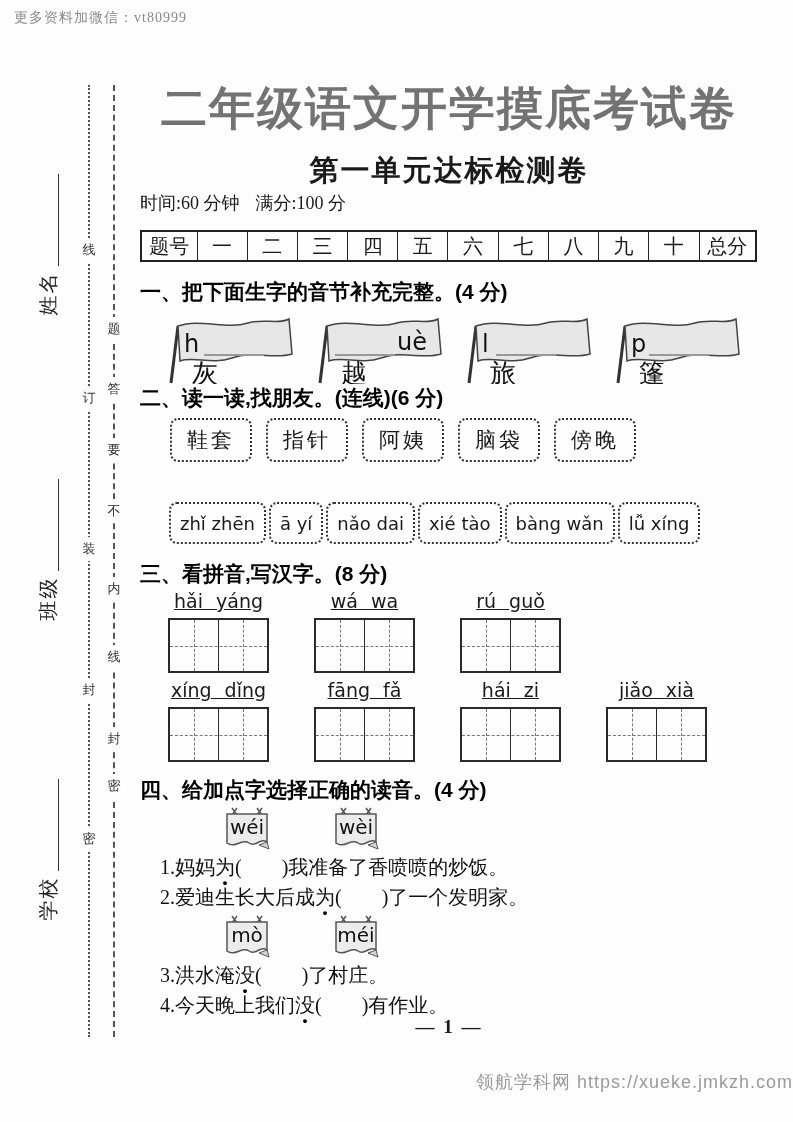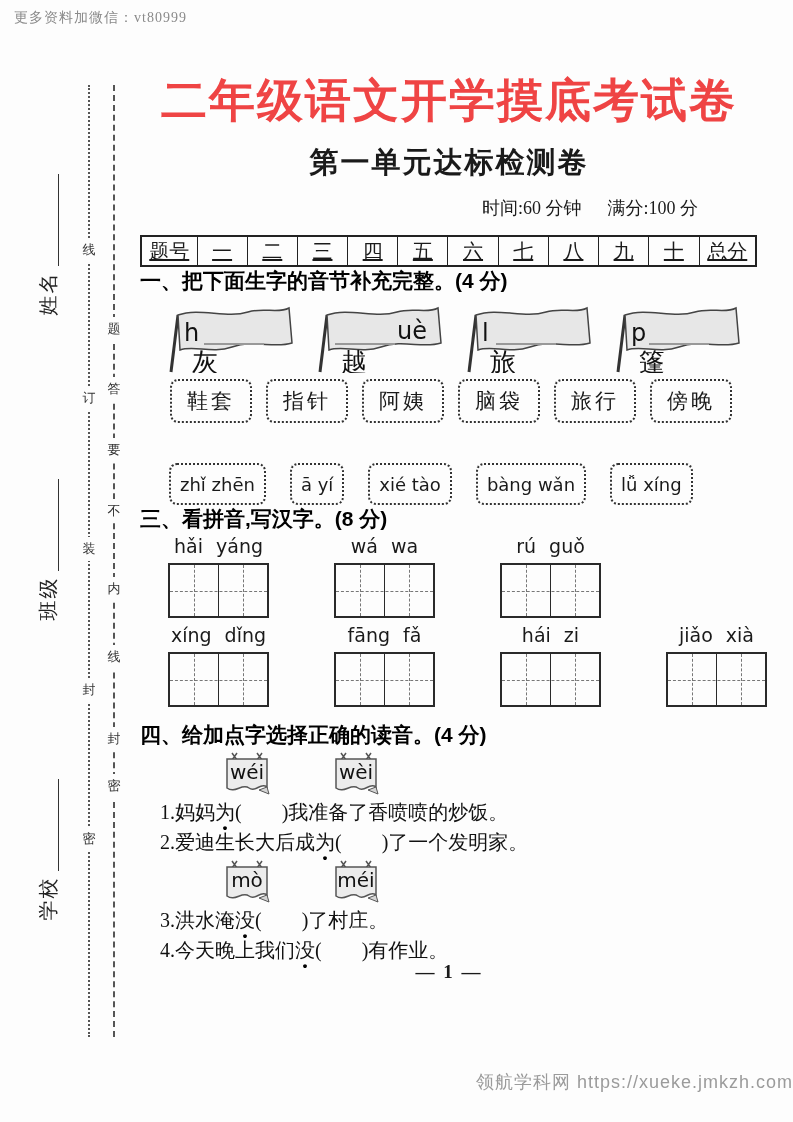--- a/index.html
+++ b/index.html
@@ -11,44 +11,44 @@
   
   .vline { position:absolute; top:85px; height:952px; width:0; }
   .vline.dotted { left:88px; border-left:2px dotted #555; }
   .vline.dashed { left:113px; border-left:2px dashed #555; }
   .mline-char { position:absolute; width:18px; text-align:center; font:13px "Liberation Serif", serif; color:#333; background:#fdfdfd; padding:3px 0; }
   .mfield { position:absolute; left:-47px; width:190px; height:24px; transform:rotate(-90deg); display:flex; align-items:center; justify-content:center; gap:5px; font:20px "Liberation Serif", serif; color:#222; letter-spacing:2px; }
   .mfield .ul { display:inline-block; width:92px; height:1.1em; border-bottom:1.5px solid #333; }
 
   
   .main { position:absolute; left:140px; top:70px; width:618px; }
-  .title { font:700 46px/60px "Liberation Sans", sans-serif; text-align:center; letter-spacing:2px; color:#ef4444; }
+  .title { font:700 46px/60px "Liberation Sans", sans-serif; text-align:center; letter-spacing:2px; color:#737373; margin-top:8px; }
   .subtitle { font:700 29px/40px "Liberation Serif", serif; text-align:center; margin-top:12px; letter-spacing:2px; }
-  .meta { display:flex; justify-content:flex-end; gap:26px; padding-right:60px; margin-top:15px; font:18px/22px "Liberation Serif", serif; }
-
-  table.score { width:617px; border-collapse:collapse; table-layout:fixed; margin-top:16px; border:2px solid #222;text-decoration:underline; }
+  .meta { display:flex; gap:16px; padding-right:60px; margin-top:2px; font:18px/22px "Liberation Serif", serif; }
+
+  table.score { width:617px; border-collapse:collapse; table-layout:fixed; margin-top:16px; border:2px solid #222; }
   table.score td { border:1px solid #222; text-align:center; font:20px/1 "Liberation Sans", sans-serif; height:30px; }
   table.score tr.scorerow td { height:32px; }
 
-  .qheading { font:700 21px/28px "Liberation Sans", sans-serif; color:#000; }
+  .qheading { font:700 21px/28px "Liberation Sans", sans-serif; margin-top:16px; color:#000; }
   .qheading.tight { margin-top:0; }
 
   
   .flagrow { display:flex; gap:17px; margin:2px 0 0 22px; height:76px; }
   .fpin { font:24px "DejaVu Sans", sans-serif; fill:#111; }
   .fchar { font:26px "Liberation Serif", serif; fill:#111; }
 
   
   .wrow { display:flex; gap:14px; margin:6px 0 0 30px; }
   .wbox { width:82px; height:44px; border:2px dotted #333; border-radius:8px; display:flex; align-items:center; justify-content:center; font:21px "Liberation Serif", serif; letter-spacing:3px; }
-  .prow { display:flex; gap:24px; margin:40px 0 0 29px;align-items:center; }
+  .prow { display:flex; gap:3px; margin:40px 0 0 29px;align-items:center; }
   .pbox { height:42px; padding:0 9px; border:2px dotted #333; border-radius:8px; display:flex; align-items:center; justify-content:center; font:18px "DejaVu Sans", sans-serif; white-space:nowrap; }
 
   
-  .qrow { display:flex; gap:65px; margin-left:28px; }
+  .qrow { display:flex; gap:45px; margin-left:28px;text-decoration:underline; }
   .qcol { width:101px; }
   .plabel { text-align:center; font:19px "DejaVu Sans", sans-serif; word-spacing:7px; line-height:26px; margin-top:0; white-space:nowrap; }
   .tzg { position:relative; display:flex; width:101px; height:55px; border:2px solid #2a2a2a; margin-top:4px; }
   .tzg .c { flex:1; position:relative; border-right:1.5px solid #2a2a2a; }
   .tzg .c:last-child { border-right:none; }
   .tzg .c::before { content:""; position:absolute; left:50%; top:0; bottom:0; border-left:1.5px dashed #777; }
   .tzg::after { content:""; position:absolute; left:0; right:0; top:50%; border-top:1.5px dashed #777; }
 
   
   .tagrow { display:flex; gap:59px; margin:2px 0 0 82px; height:46px; }
@@ -165,31 +165,32 @@
       </svg>
       <svg width="132" height="76" viewBox="0 0 132 76">
         <line x1="16" y1="18" x2="9" y2="75" stroke="#333" stroke-width="3"></line>
         <path d="M16 18 C 38 10, 64 22, 86 15 C 102 10, 116 17, 127 11 L 130 46 C 112 52, 92 42, 70 50 C 50 57, 32 48, 18 53 Z" fill="#e7e7e7" stroke="#444" stroke-width="1.5"></path>
         <text class="fpin" x="22" y="44">p</text>
         <line x1="40" y1="47" x2="100" y2="47" stroke="#999" stroke-width="2"></line>
         <text class="fchar" x="30" y="74">篷</text>
       </svg>
     </div>
 
+    <div class="qheading tight">二、读一读,找朋友。(连线)(6 分)</div>
     <div class="wrow">
       <div class="wbox">鞋套</div>
       <div class="wbox">指针</div>
       <div class="wbox">阿姨</div>
       <div class="wbox">脑袋</div>
-      <div class="wbox">旅行</div>
       <div class="wbox">傍晚</div>
     </div>
     <div class="prow">
       <div class="pbox">zhǐ zhēn</div>
       <div class="pbox">ā yí</div>
+      <div class="pbox">nǎo dai</div>
       <div class="pbox">xié tào</div>
       <div class="pbox">bàng wǎn</div>
       <div class="pbox">lǚ xíng</div>
     </div>
 
     <div class="qheading">三、看拼音,写汉字。(8 分)</div>
     <div class="qrow">
       <div class="qcol">
         <div class="plabel">hǎi yáng</div>
         <div class="tzg">

